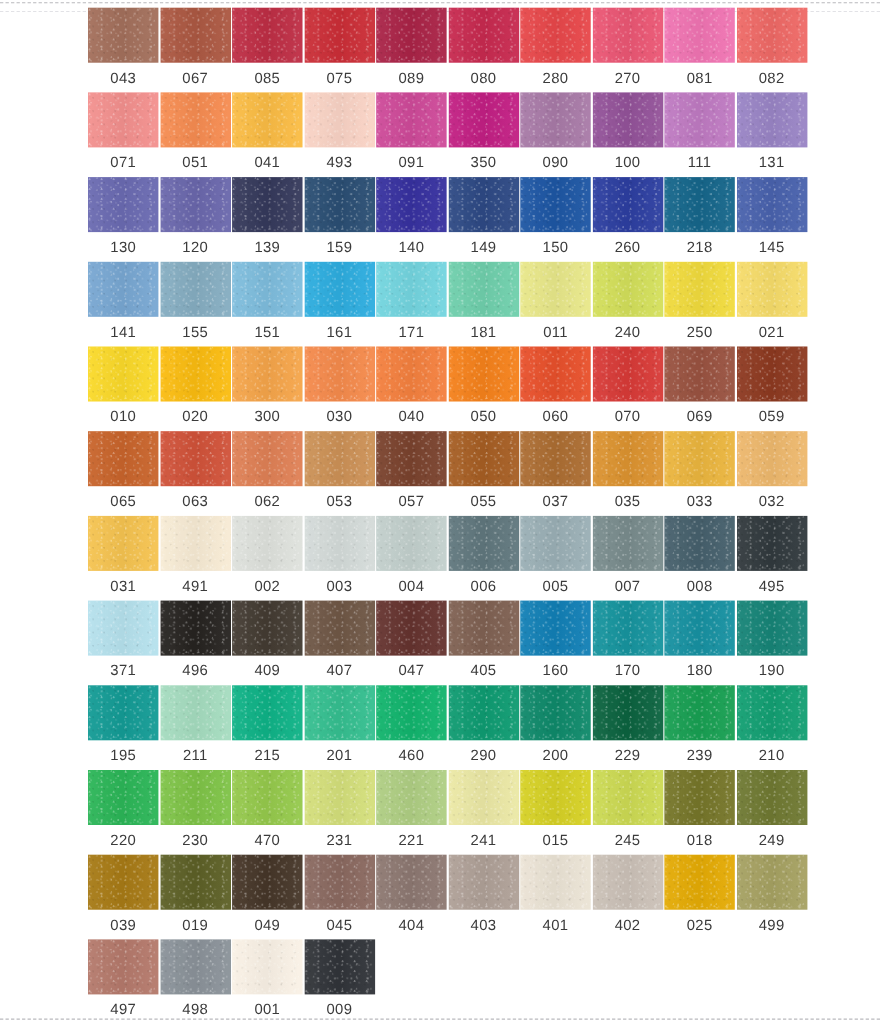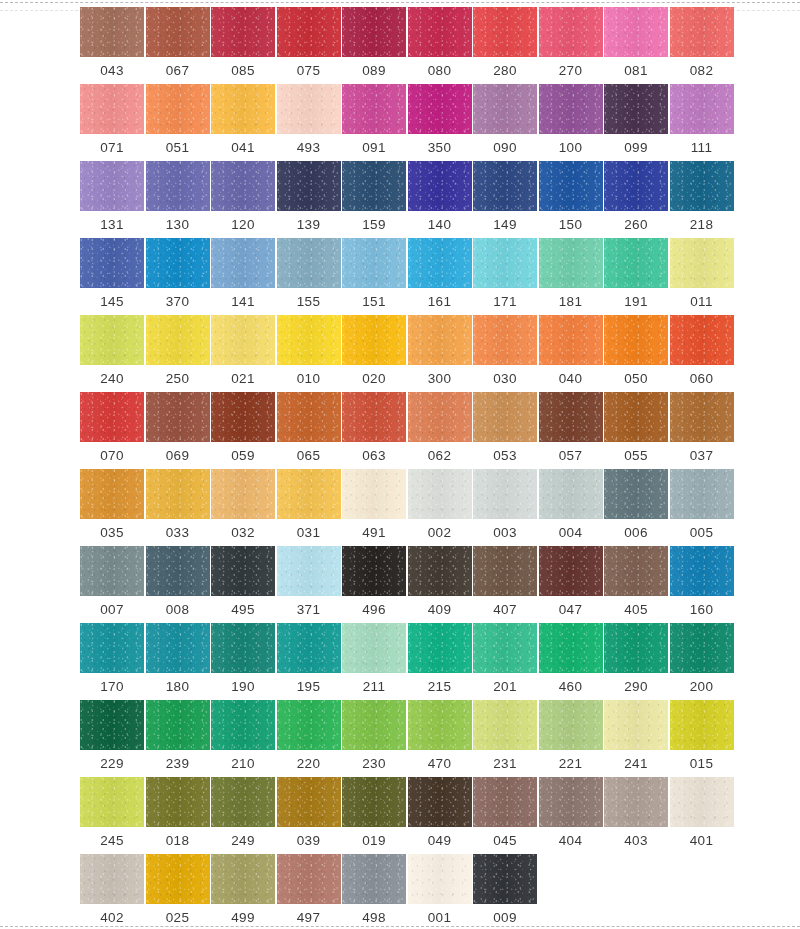--- a/index.html
+++ b/index.html
@@ -156,24 +156,20 @@
     </div>
     <div class="cell">
       <div class="swatch" style="background-color: rgb(169, 123, 168);"></div>
       <div class="label">090</div>
     </div>
     <div class="cell">
       <div class="swatch" style="background-color: rgb(148, 83, 154);"></div>
       <div class="label">100</div>
     </div>
     <div class="cell">
-      <div class="swatch" style="background-color: rgb(74, 51, 80);"></div>
-      <div class="label">099</div>
-    </div>
-    <div class="cell">
       <div class="swatch" style="background-color: rgb(192, 123, 195);"></div>
       <div class="label">111</div>
     </div>
     <div class="cell">
       <div class="swatch" style="background-color: rgb(154, 133, 198);"></div>
       <div class="label">131</div>
     </div>
     <div class="cell">
       <div class="swatch" style="background-color: rgb(107, 107, 178);"></div>
       <div class="label">130</div>
@@ -208,24 +204,20 @@
     </div>
     <div class="cell">
       <div class="swatch" style="background-color: rgb(22, 103, 140);"></div>
       <div class="label">218</div>
     </div>
     <div class="cell">
       <div class="swatch" style="background-color: rgb(74, 99, 174);"></div>
       <div class="label">145</div>
     </div>
     <div class="cell">
-      <div class="swatch" style="background-color: rgb(17, 142, 203);"></div>
-      <div class="label">370</div>
-    </div>
-    <div class="cell">
       <div class="swatch" style="background-color: rgb(121, 168, 211);"></div>
       <div class="label">141</div>
     </div>
     <div class="cell">
       <div class="swatch" style="background-color: rgb(134, 174, 194);"></div>
       <div class="label">155</div>
     </div>
     <div class="cell">
       <div class="swatch" style="background-color: rgb(127, 190, 222);"></div>
       <div class="label">151</div>
@@ -234,24 +226,20 @@
       <div class="swatch" style="background-color: rgb(46, 174, 224);"></div>
       <div class="label">161</div>
     </div>
     <div class="cell">
       <div class="swatch" style="background-color: rgb(116, 214, 224);"></div>
       <div class="label">171</div>
     </div>
     <div class="cell">
       <div class="swatch" style="background-color: rgb(112, 208, 173);"></div>
       <div class="label">181</div>
-    </div>
-    <div class="cell">
-      <div class="swatch" style="background-color: rgb(66, 199, 157);"></div>
-      <div class="label">191</div>
     </div>
     <div class="cell">
       <div class="swatch" style="background-color: rgb(233, 232, 138);"></div>
       <div class="label">011</div>
     </div>
     <div class="cell">
       <div class="swatch" style="background-color: rgb(212, 224, 91);"></div>
       <div class="label">240</div>
     </div>
     <div class="cell">

